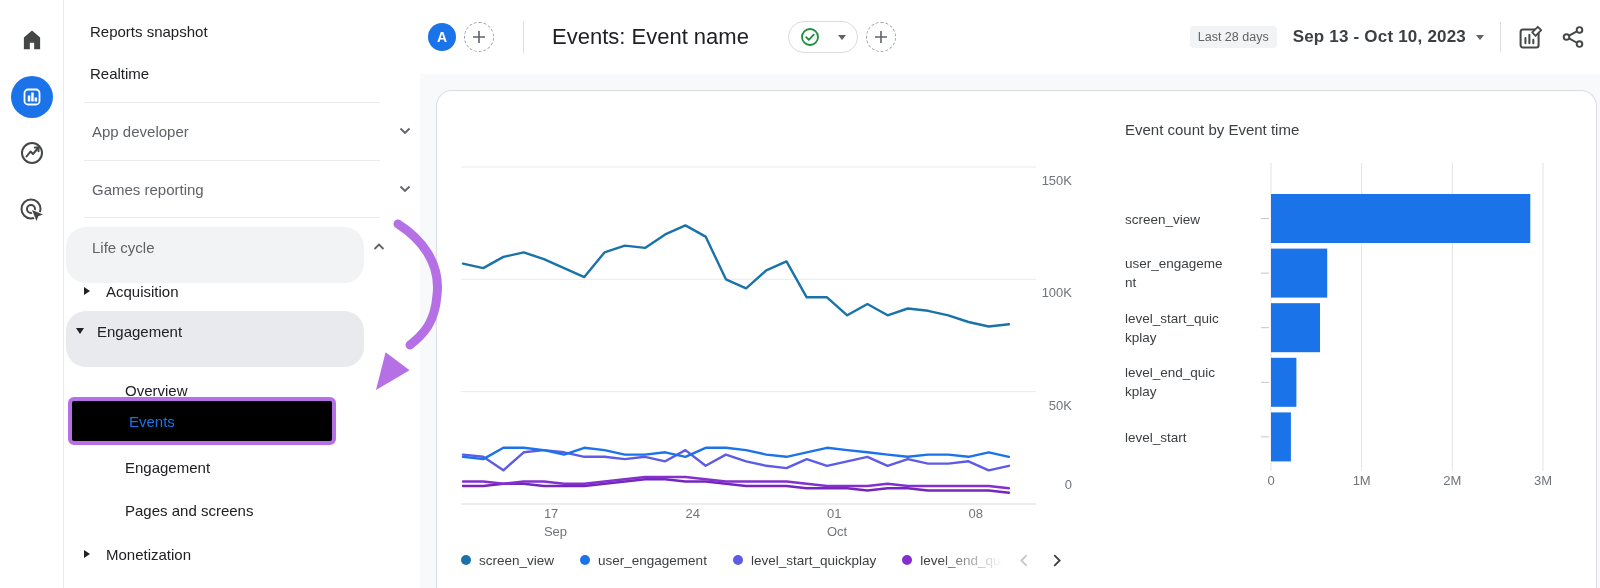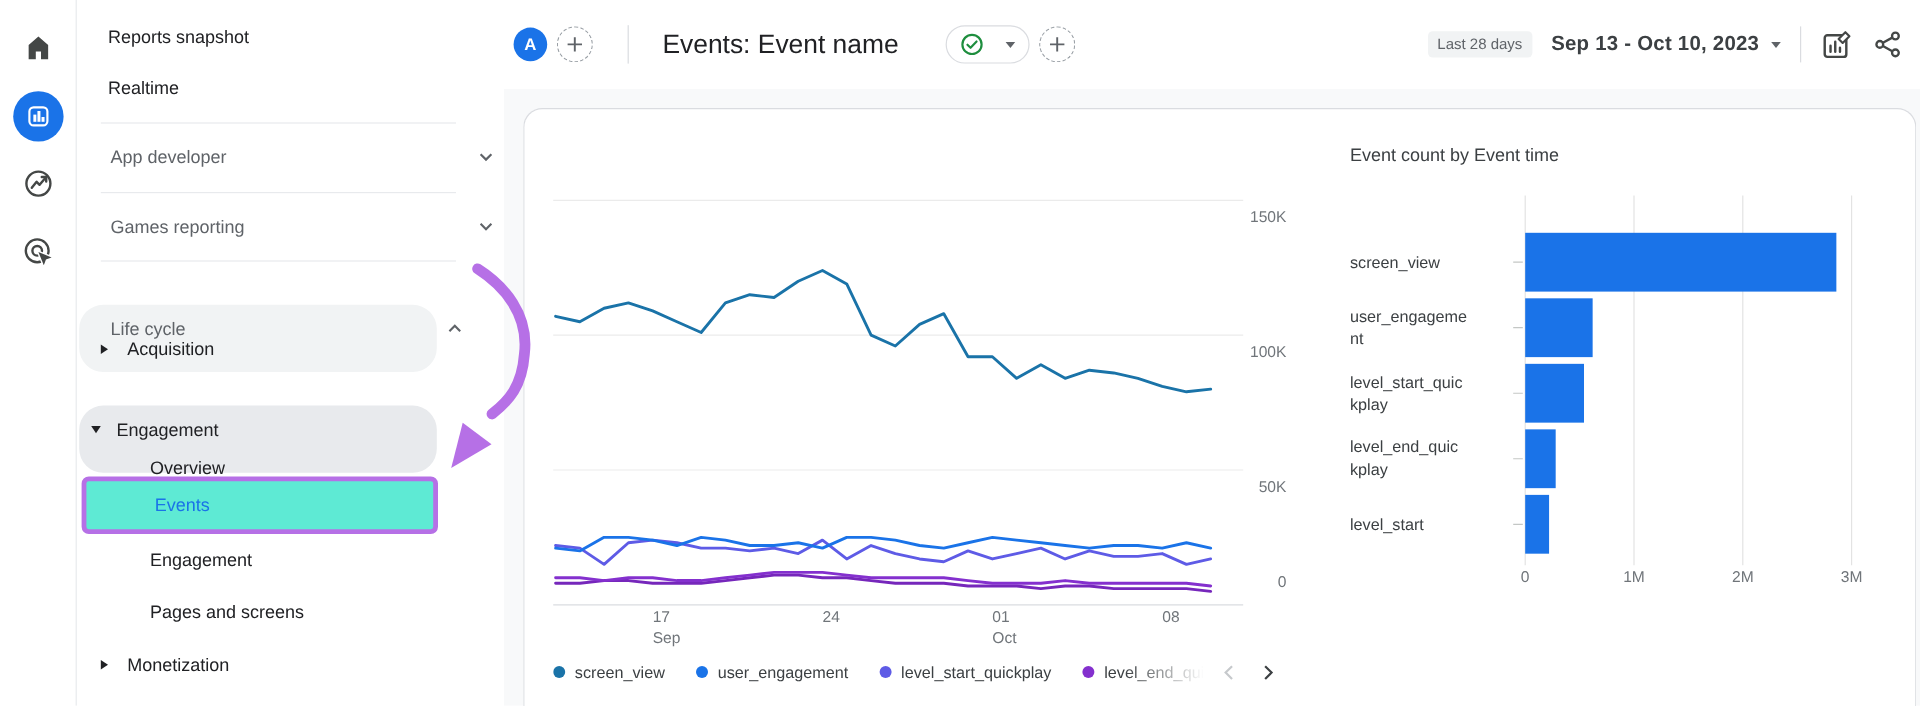--- a/index.html
+++ b/index.html
@@ -10,27 +10,27 @@
   
   #rail { left:0; top:0; width:64px; height:588px; background:#fff; border-right:1px solid #e8eaed; z-index:5; }
   .rail-btn { left:11px; width:42px; height:42px; display:flex; align-items:center; justify-content:center; }
   .rail-active-circle { width:42px; height:42px; border-radius:50%; background:#1a73e8; display:flex; align-items:center; justify-content:center; }
 
   
   #sidebar { left:64px; top:0; width:356px; height:588px; background:#fff; z-index:4; }
   .side-item { position:absolute; height:42px; display:flex; align-items:center; font-size:15px; color:#202124; cursor:pointer; }
   .side-divider { position:absolute; left:20px; width:296px; height:1px; background:#e8eaed; }
   .side-section { color:#5f6368; }
-  .pill { position:absolute; left:2px; width:298px; height:56px; border-radius:20px;margin-top:27px; }
+  .pill { position:absolute; left:2px; width:298px; height:56px; border-radius:20px; }
   .pill-lifecycle { background:#f1f3f4; }
   .pill-engagement { background:#e8eaed; }
   .chev { width:12px; height:8px; }
   .tri-right { width:0; height:0; border-left:6px solid #202124; border-top:4.5px solid transparent; border-bottom:4.5px solid transparent; }
   .tri-down  { width:0; height:0; border-top:6px solid #202124; border-left:4.5px solid transparent; border-right:4.5px solid transparent; }
-  #events-box { position:absolute; left:4px; top:397px; width:297px; height:48px; background:#5eead4; border:4px solid #b670e6; border-radius:6px; display:flex; align-items:center; }
+  #events-box { position:absolute; left:4px; top:397px; width:268px; height:48px; background:#000000; border:4px solid #b670e6; border-radius:6px; display:flex; align-items:center; }
   #events-box span { margin-left:57px; font-size:15px; color:#1a73e8; }
 
   
   #header { left:420px; top:0; width:1180px; height:74px; background:#fff; z-index:3; }
   #avatar { left:8px; top:23px; width:28px; height:28px; border-radius:50%; background:#1a73e8; color:#fff;
             display:flex; align-items:center; justify-content:center; font-size:14px; font-weight:bold; }
   .dashed-add { width:30px; height:30px; border-radius:50%; border:1.5px dashed #9aa0a6; display:flex; align-items:center; justify-content:center; }
   .vdiv { width:1px; background:#dadce0; }
   #report-title { left:132px; top:0; height:74px; display:flex; align-items:center; font-size:22px; color:#202124;text-align:right; }
   #check-pill { left:368px; top:21px; width:70px; height:32px; border:1px solid #dadce0; border-radius:16px; background:#fff;

